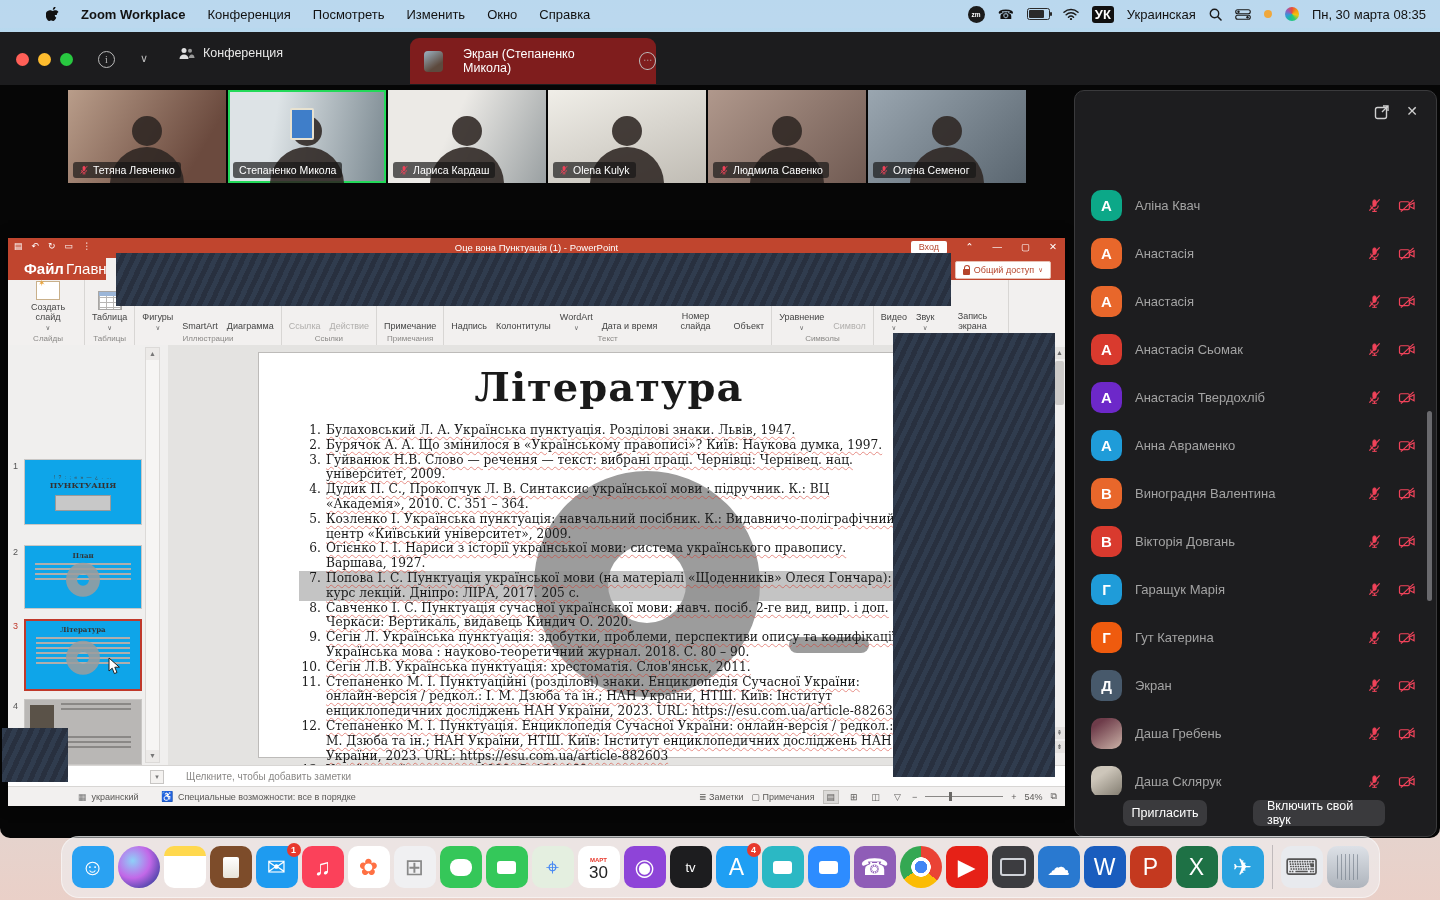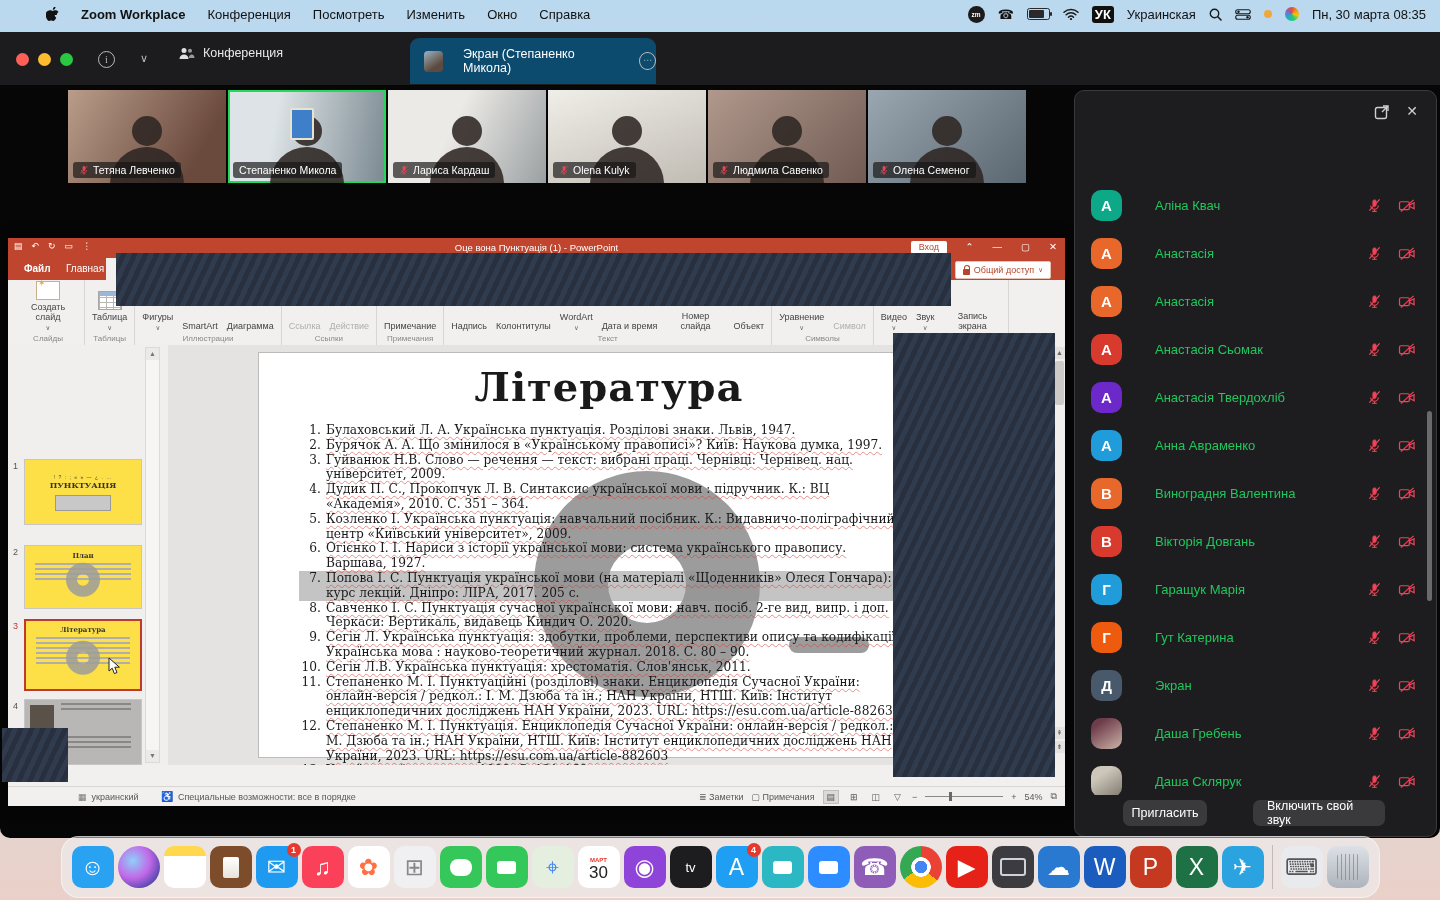--- a/index.html
+++ b/index.html
@@ -25,21 +25,21 @@
   .clock{font-size:13px;}
   
   .zwin{position:absolute;left:0;top:32px;width:1440px;height:806px;background:#060606;border-radius:0 0 10px 10px;z-index:1;}
   .ztabs{position:absolute;top:0;left:0;right:0;height:53px;background:#1c1c1e;}
   .tl{position:absolute;top:21px;width:13px;height:13px;border-radius:50%;}
   .tl.r{left:16px;background:#ff5f57;} .tl.y{left:38px;background:#febc2e;} .tl.g{left:60px;background:#28c840;}
   .info-ic{position:absolute;left:98px;top:19px;width:15px;height:15px;border:1.4px solid #bbb;border-radius:50%;
     color:#bbb;font-size:10px;text-align:center;line-height:15px;font-family:"Liberation Serif",serif;}
   .chev{position:absolute;left:140px;top:20px;color:#bbb;font-size:11px;}
   .mtab{position:absolute;left:178px;top:14px;display:flex;align-items:center;gap:8px;color:#e8e8e8;font-size:12.5px;}
-  .stab{position:absolute;left:410px;top:6px;width:246px;height:46px;background:#0c4a6e;border-radius:9px 9px 0 0;
+  .stab{position:absolute;left:410px;top:6px;width:246px;height:46px;background:#7f1d1d;border-radius:9px 9px 0 0;
     display:flex;align-items:center;gap:20px;padding-left:14px;box-sizing:border-box;color:#fff;font-size:12.5px;}
   .stab .av{width:21px;height:21px;border-radius:4px;background:linear-gradient(145deg,#9db4c4,#5d4a3e 70%);}
   .stab .more{margin-left:8px;width:16px;height:16px;border:1.2px solid #bbb;border-radius:50%;color:#bbb;
     font-size:9px;text-align:center;line-height:14px;}
   
   .vstrip{position:absolute;left:68px;top:58px;display:flex;gap:2px;}
   .vtile{position:relative;width:158px;height:93px;overflow:hidden;background:#444;}
   .vtile.active{outline:2px solid #23d959;outline-offset:-2px;}
   .vtile::before{content:"";position:absolute;left:50%;top:26px;transform:translateX(-50%);
     width:30px;height:30px;border-radius:50%;background:rgba(46,38,34,.88);}
@@ -62,41 +62,41 @@
   .pop{position:absolute;right:46px;top:13px;width:16px;height:16px;}
   .pclose{position:absolute;right:18px;top:12px;color:#cfcfcf;font-size:14px;}
   .psearch{margin:8px 12px 4px 12px;height:22px;border:1px solid #5a5a5e;border-radius:6px;background:#252527;
     display:flex;align-items:center;gap:6px;padding:0 8px;}
   .psearch input{background:transparent;border:none;outline:none;color:#ddd;font-size:12.5px;width:280px;
     font-family:"Liberation Sans",sans-serif;}
   .plist{position:absolute;top:90px;left:0;right:0;height:614px;overflow:hidden;}
   .prow{height:48px;display:flex;align-items:center;padding:0 16px;gap:13px;}
   .pav{width:31px;height:31px;border-radius:10px;display:flex;align-items:center;justify-content:center;
     color:#fff;font-size:15px;font-weight:bold;flex:none;}
-  .pname{font-size:13px;color:#22c55e;flex:1;white-space:nowrap;margin-left:20px;}
+  .pname{font-size:13px;color:#a3a3a3;flex:1;white-space:nowrap;}
   .pics{display:flex;gap:16px;align-items:center;padding-right:4px;}
   .pscroll{position:absolute;right:4px;top:320px;width:5px;height:190px;border-radius:3px;background:#6a6a6e;}
   .pbtns{position:absolute;left:0;right:0;bottom:0;height:44px;}
   .pbtn{position:absolute;top:8px;height:26px;background:#3a3a3d;border-radius:7px;color:#fff;font-size:12.5px;
     display:flex;align-items:center;justify-content:center;padding:0 14px;box-sizing:border-box;}
   .pbtn.invite{left:48px;width:84px;}
   .pbtn.unmute{left:178px;width:132px;}
   .ph-photo1{background:linear-gradient(145deg,#6e3c4a 20%,#c0a49c 90%);}
   .ph-photo2{background:linear-gradient(145deg,#cdc6ba 30%,#8a8478 90%);}
   
   .ppt{position:absolute;left:8px;top:206px;width:1057px;height:567px;background:#f2f0ef;
     font-size:9.5px;color:#333;box-shadow:0 0 12px rgba(0,0,0,.6);}
   .ptitlebar{position:absolute;left:0;top:0;right:0;height:20px;background:#c0452e;color:#fff;}
   .qat{position:absolute;left:6px;top:3px;display:flex;gap:9px;font-size:9px;color:#fff;}
   .pwtitle{position:absolute;left:0;right:0;top:4px;text-align:center;font-size:9.5px;color:#fff;}
   .vhod{position:absolute;right:118px;top:2.5px;background:#fff;color:#b5452c;font-size:9px;
     padding:1.5px 8px;border-radius:2px;}
   .wctl{position:absolute;right:8px;top:3px;display:flex;gap:19px;font-size:9.5px;color:#fff;}
   .ptabs{position:absolute;left:0;top:20px;right:0;height:22px;background:#c0452e;color:#fff;}
-  .ptab{position:absolute;top:0;height:22px;line-height:22px;padding:0 10px;font-size:10px;}
+  .ptab{position:absolute;top:0;height:22px;line-height:22px;padding:0 10px;font-size:15px;}
   .ptab.file{left:6px;font-weight:bold;}
   .ptab.home{left:48px;}
   .ptab.insert{left:98px;background:#f2f0ef;color:#b5452c;}
   .sharebtn{position:absolute;right:14px;top:3px;height:16px;background:#fff;border:1px solid #e8c0b4;
     color:#b5452c;font-size:9px;display:flex;align-items:center;gap:4px;padding:0 7px;border-radius:2px;}
   .lockico{display:inline-block;width:7px;height:6px;background:#b5452c;border-radius:1px;position:relative;margin-top:3px;}
   .lockico::before{content:"";position:absolute;left:1px;top:-4px;width:4px;height:4px;border:1.2px solid #b5452c;
     border-bottom:none;border-radius:3px 3px 0 0;}
   .ribbon{position:absolute;left:0;top:42px;right:0;height:65px;background:#f2f0ef;border-bottom:1px solid #cfcdcb;
     display:flex;align-items:stretch;padding-left:4px;}
@@ -109,21 +109,21 @@
   .ico-slide{width:22px;height:17px;background:#fff;border:1px solid #c9b08a;position:relative;}
   .ico-slide::before{content:"✶";position:absolute;left:1px;top:-4px;color:#e8a33c;font-size:9px;}
   .ico-table{width:22px;height:17px;background:
     linear-gradient(#9cb6d8 0 4px,transparent 4px),
     repeating-linear-gradient(90deg,#b8b6b4 0 1px,transparent 1px 7px),
     repeating-linear-gradient(#b8b6b4 0 1px,#fff 1px 5px);border:1px solid #a8a6a4;}
   .ico-pic{width:20px;height:16px;border:1px solid #a8a6a4;background:linear-gradient(180deg,#cfe3f7 55%,#9fc57a 55%);}
   
   .pcontent{position:absolute;left:0;top:107px;right:0;height:420px;background:#e4e3e1;overflow:hidden;}
   .thumbs{position:absolute;left:0;top:0;width:160px;height:420px;background:#f0efee;}
-  .thumb{position:absolute;left:16px;width:118px;background:#fde047;border:1px solid #c8c6c4;box-sizing:border-box;overflow:hidden;}
+  .thumb{position:absolute;left:16px;width:118px;background:#0ea5e9;border:1px solid #c8c6c4;box-sizing:border-box;overflow:hidden;}
   .thumb.sel{border:2px solid #c0392b;}
   .thnum{position:absolute;left:5px;font-size:9px;color:#555;}
   .tgray{background:#b9b7b5;}
   .tline{height:2px;background:#b0aeac;margin:3px 10px;}
   .tline.dk{background:#8a8886;}
   .tdonut{position:absolute;left:50%;top:50%;transform:translate(-50%,-42%);
     width:34px;height:34px;border:11px solid #9c9c9c;border-radius:50%;box-sizing:border-box;opacity:.85;}
   .tscroll{position:absolute;right:8px;top:2px;width:13px;bottom:2px;background:#f6f5f4;border:1px solid #dcdad8;
     font-size:7px;color:#777;text-align:center;}
   .tscroll .sa{position:absolute;left:0;right:0;height:12px;background:#eceae8;line-height:12px;}
@@ -589,20 +589,24 @@
           <span class="rs" style="top:382px;">⇞</span>
           <span class="rs" style="top:396px;">⇟</span>
           <span style="position:absolute;left:1px;right:1px;top:16px;height:44px;background:#cccac8;border-radius:2px;"></span>
         </div>
 
         <svg class="cursor" style="left:100px;top:312px;" width="13" height="18" viewBox="0 0 13 18">
           <polygon points="1,1 1,14 4.2,11.2 6.4,16.6 9,15.5 6.8,10.2 11.4,10.2" fill="#fff" stroke="#222" stroke-width="1"></polygon>
         </svg>
       </div>
 
+      <div class="notesbar">
+        <span class="nhandle">▾</span>
+        <span class="nph">Щелкните, чтобы добавить заметки</span>
+      </div>
 
       <div class="statusbar">
         <span class="st-left">
           <span style="color:#777;">▦</span>
           <span>украинский</span>
           <span class="st-acc">
             <span style="font-size:10px;">♿</span>
             <span>Специальные возможности: все в порядке</span>
           </span>
         </span>

